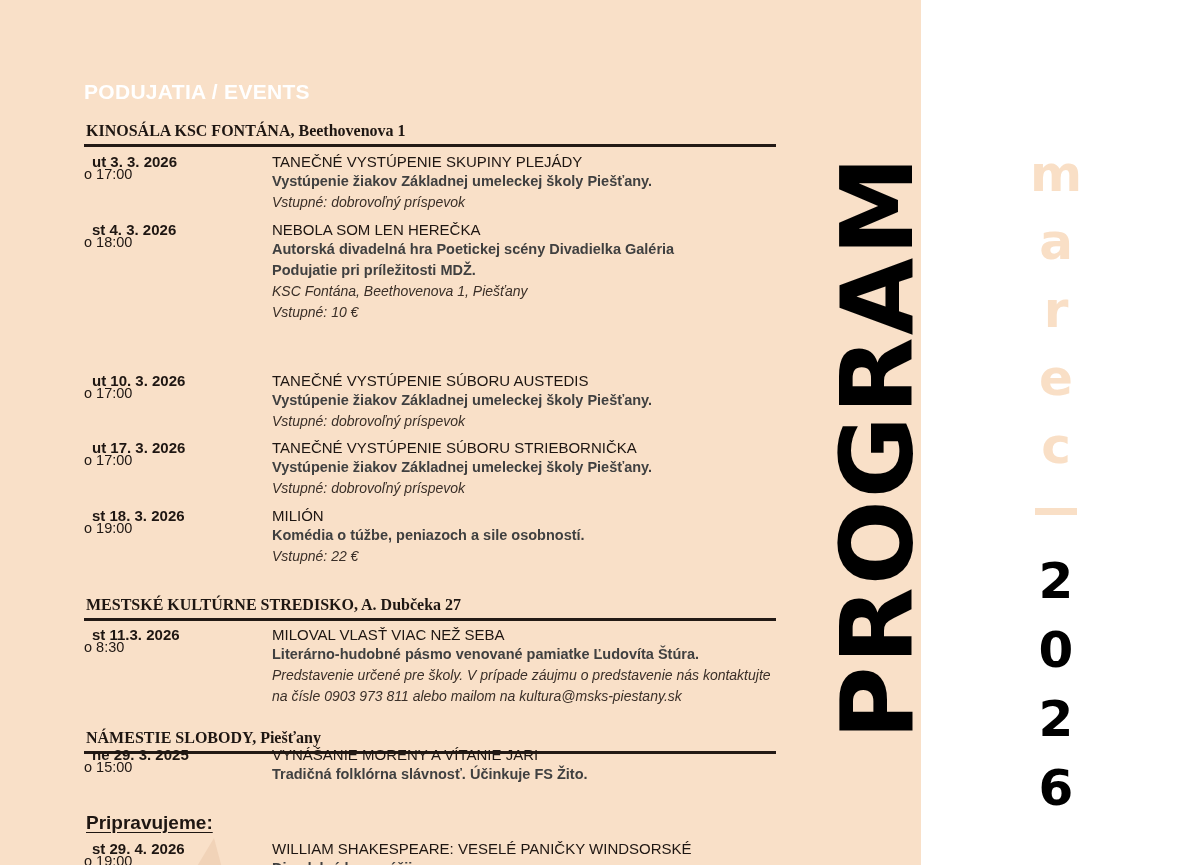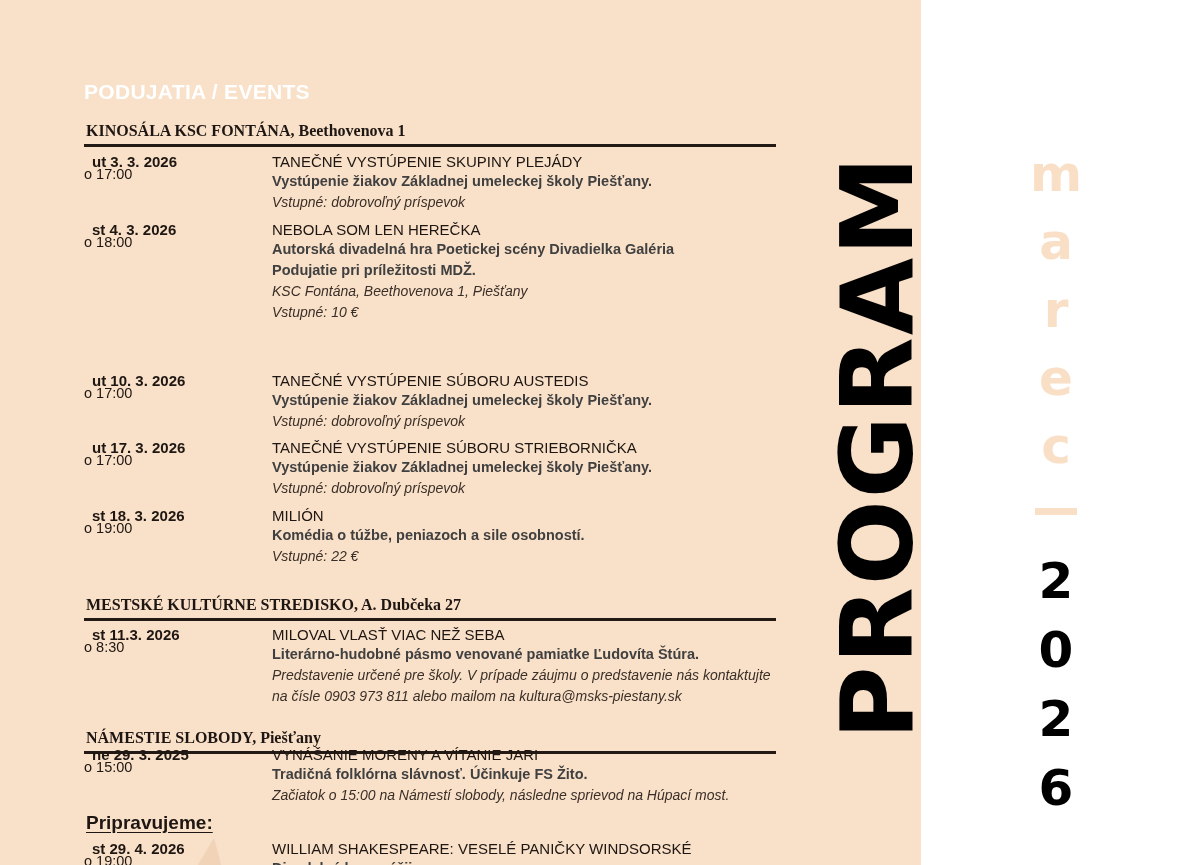--- a/index.html
+++ b/index.html
@@ -229,21 +229,20 @@
 <div class="venue" style="top:711px;margin-top:14px;">
   <div class="venue-title">NÁMESTIE SLOBODY, Piešťany</div>
 </div>
 
 <div class="event" style="top:745px;">
   <div class="event-date">ne 29. 3. 2025</div>
   <div class="event-time">o 15:00</div>
   <div class="event-body">
     <div class="event-title">VYNÁŠANIE MORENY A VÍTANIE JARI</div>
     <div class="event-desc">Tradičná folklórna slávnosť. Účinkuje FS Žito.</div>
-    <div class="event-note">Začiatok o 15:00 na Námestí slobody, následne sprievod na Húpací most.</div>
   </div>
 </div>
 
 <div class="upcoming-label">Pripravujeme:</div>
 
 <div class="event" style="top:839px;">
   <div class="event-date">st 29. 4. 2026</div>
   <div class="event-time">o 19:00</div>
   <div class="event-body">
     <div class="event-title">WILLIAM SHAKESPEARE: VESELÉ PANIČKY WINDSORSKÉ</div>

